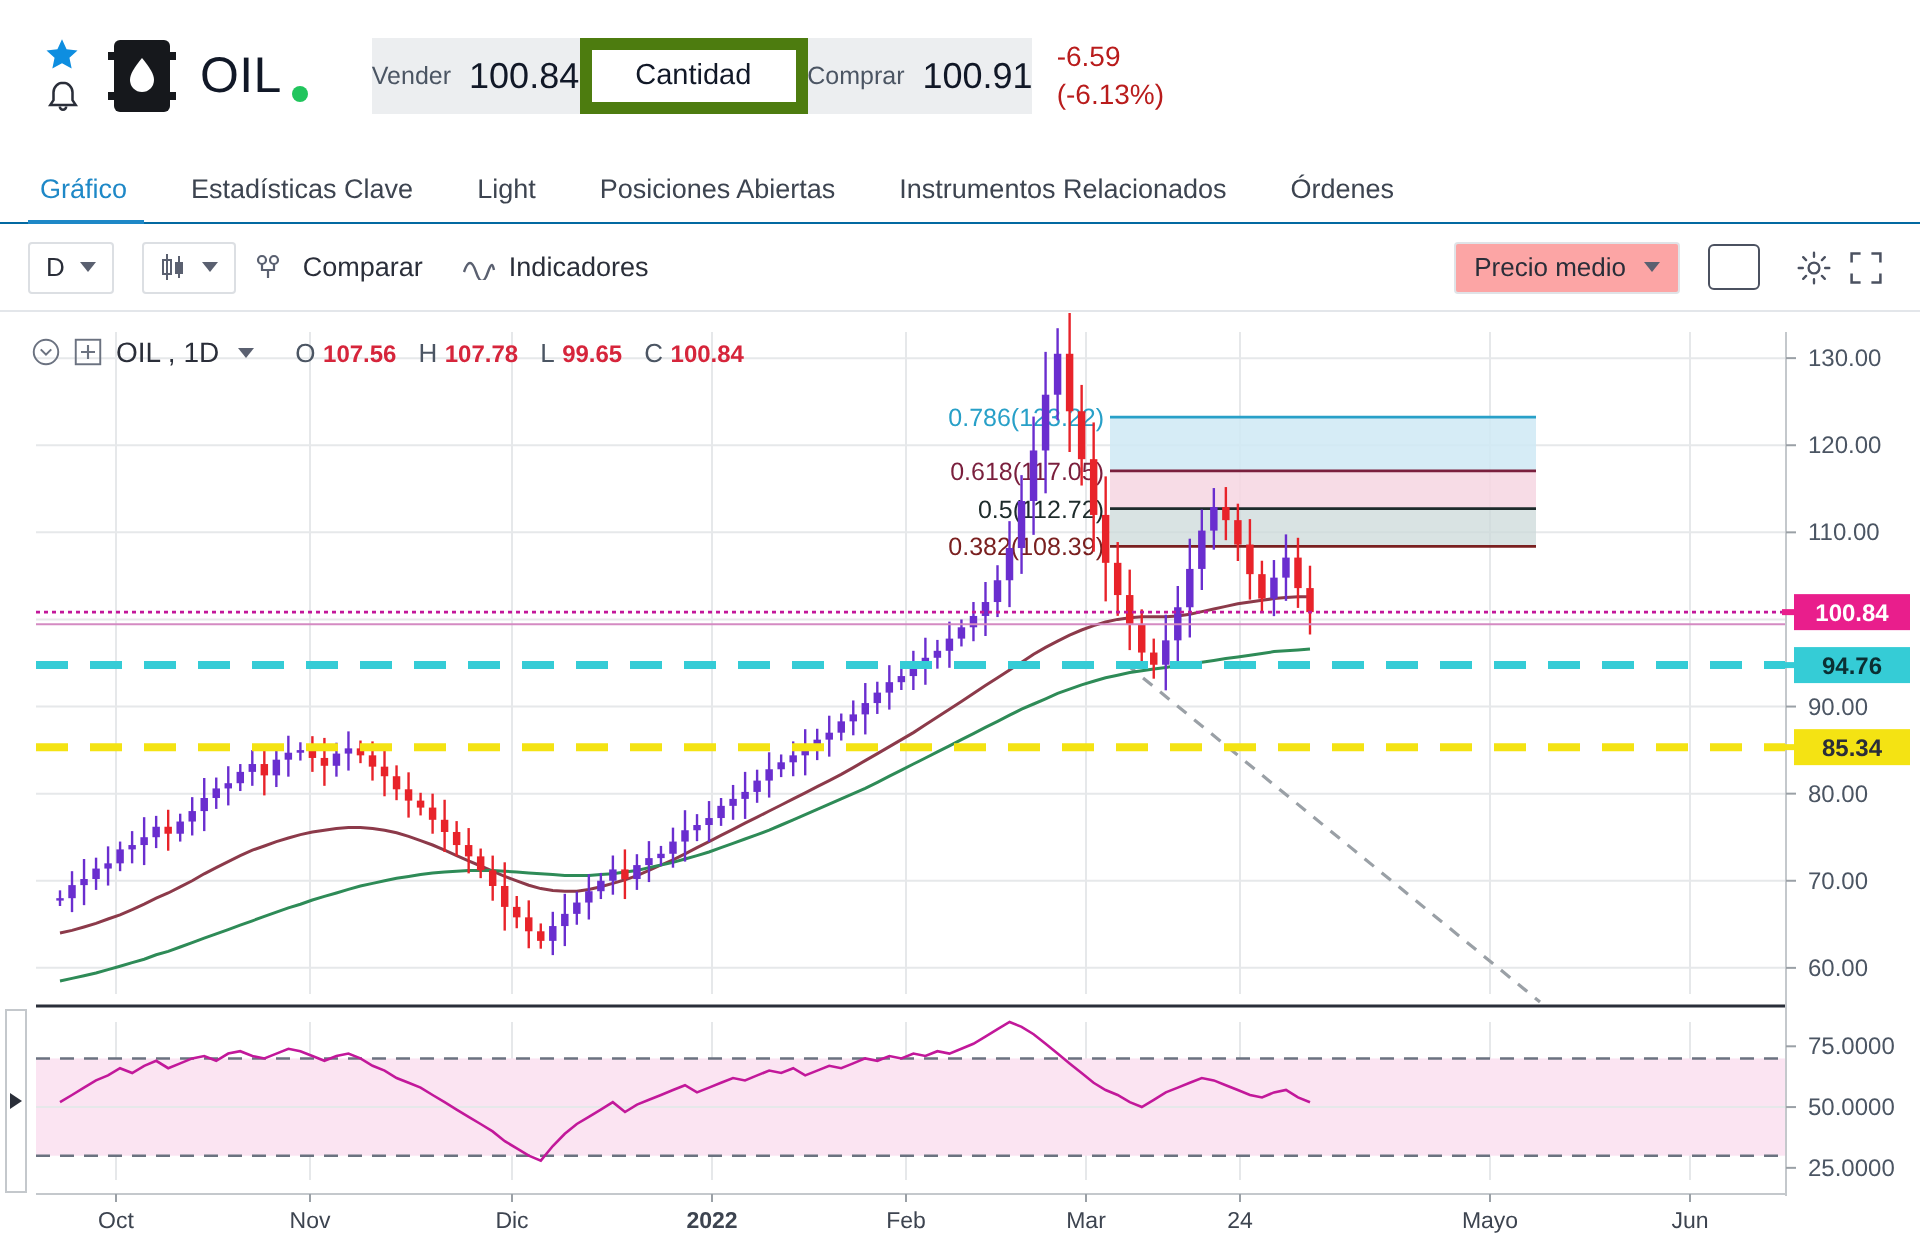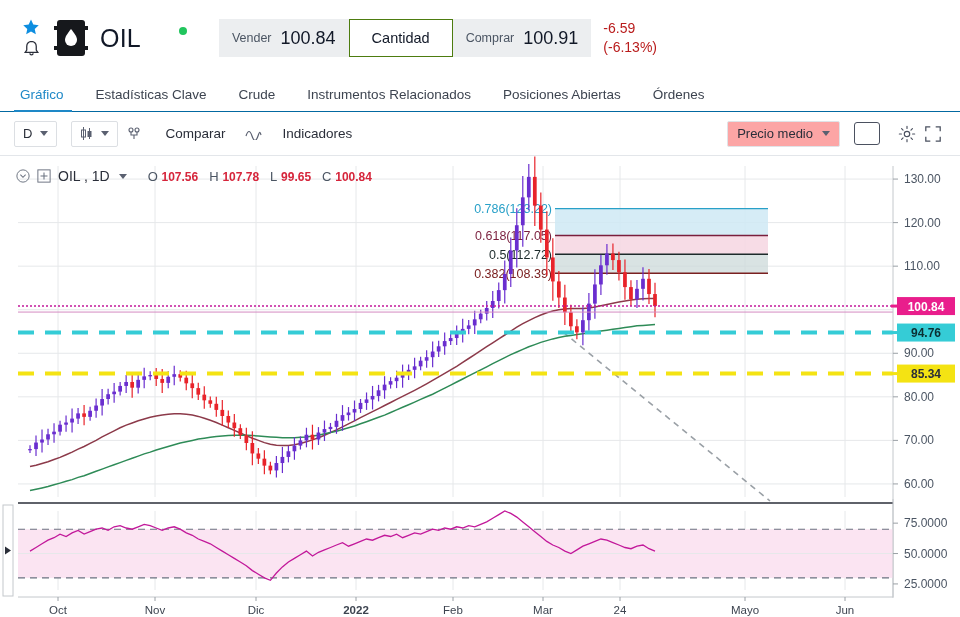--- a/index.html
+++ b/index.html
@@ -10,45 +10,45 @@
     overflow: hidden;
   }
 
   
   .header { height: 76px; display: flex; align-items: center; padding: 0 14px; position: relative; }
   .hdr-icons { display: flex; flex-direction: column; align-items: center; gap: 2px; width: 34px; }
   .star-icon { width: 20px; height: 19px; }
   .bell-icon { width: 19px; height: 19px; }
   .barrel-icon { width: 34px; height: 40px; margin-left: 6px; }
   .sym-block { margin-left: 12px; }
-  .sym-row { display: flex; align-items: flex-start; gap: 33px; }
+  .sym-row { display: flex; align-items: flex-end; }
   .sym-name { font-size: 25px; font-weight: 400; letter-spacing: .2px; color: #111827; line-height: 1; }
   .live-dot { width: 8px; height: 8px; border-radius: 50%; background: #21c55d; margin-left: 5px; margin-top: 1px; }
   .sym-desc { font-size: 13.5px; color: #374151; margin-top: 6px; }
 
   .quote-wrap { display: flex; align-items: stretch; margin-left: 32px; height: 38px; }
-  .q-cell { background: #eceef0; display: flex; align-items: center; gap: 9px; padding: 0 13px; }
+  .q-cell { background: #eceef0; display: flex; align-items: center; gap: 9px; padding: 0 0; }
   .q-lbl { font-size: 12.5px; color: #4b5563; }
   .q-val { font-size: 18px; color: #111827; }
-  .q-qty { border: 1px solid #4d7c0f; background: #fff; display: flex; align-items: center;
+  .q-qty { border: 6px solid #4d7c0f; background: #fff; display: flex; align-items: center;
            justify-content: center; padding: 0 22px; font-size: 14.5px; color: #111827; cursor: pointer; }
   .chg-block { margin-left: 12px; color: #b91c1c; font-size: 14px; line-height: 1.35; }
 
   
   .tabs { height: 36px; display: flex; align-items: flex-end; padding: 0 14px; border-bottom: 1px solid #0369a1; gap: 0; }
   .tab { font-size: 13.5px; color: #3d4450; padding: 0 16px 9px 16px; cursor: pointer; position: relative; white-space: nowrap; }
   .tab:first-child { padding-left: 6px; }
   .tab.active { color: #1e88c7; }
   .tab.active::after { content: ""; position: absolute; left: 0; right: 8px; bottom: -1px; height: 2.5px; background: #1e88c7; }
 
   
   .toolbar { height: 44px; display: flex; align-items: center; padding: 0 14px; border-bottom: 1px solid #e3e6ea; }
   .tb-btn { display: flex; align-items: center; gap: 6px; height: 26px; padding: 0 8px;
             border: 1px solid #dcdfe3; border-radius: 2px; font-size: 13px; color: #2a2e39; background: #fff; cursor: pointer; }
-  .tb-plain { display: flex; align-items: center; gap: 20px; font-size: 13.5px; color: #2a2e39; cursor: pointer; padding: 0 10px; }
+  .tb-plain { display: flex; align-items: center; gap: 6px; font-size: 13.5px; color: #2a2e39; cursor: pointer; padding: 0 10px; }
   .tb-sep { width: 14px; }
   .caret { width: 0; height: 0; border-left: 4px solid transparent; border-right: 4px solid transparent;
            border-top: 5px solid #5a6070; margin-left: 2px; }
   .spacer { flex: 1; }
   .sel-box { display: flex; align-items: center; gap: 7px; height: 26px; padding: 0 9px;
              border: 1px solid #e0e3e7; background:#fca5a5; border-radius: 2px; font-size: 13px; color: #2a2e39; cursor: pointer; }
   .sq-btn { width: 26px; height: 23px; border: 1.5px solid #4b5160; border-radius: 3px; background: #fff; cursor: pointer; margin: 0 14px; }
   .ico-btn { width: 26px; height: 26px; display: flex; align-items: center; justify-content: center; cursor: pointer; }
 
   
@@ -109,23 +109,23 @@
   </div>
   <div class="chg-block">
     <div>-6.59</div>
     <div>(-6.13%)</div>
   </div>
 </div>
 
 <div class="tabs">
   <div class="tab active">Gráfico</div>
   <div class="tab">Estadísticas Clave</div>
-  <div class="tab">Crude</div>
+  <div class="tab">Light</div>
+  <div class="tab">Posiciones Abiertas</div>
   <div class="tab">Instrumentos Relacionados</div>
-  <div class="tab">Posiciones Abiertas</div>
   <div class="tab">Órdenes</div>
 </div>
 
 <div class="toolbar">
   <div class="tb-btn">
     <span>D</span>
     <span class="caret"></span>
   </div>
   <div class="tb-sep"></div>
   <div class="tb-btn">

